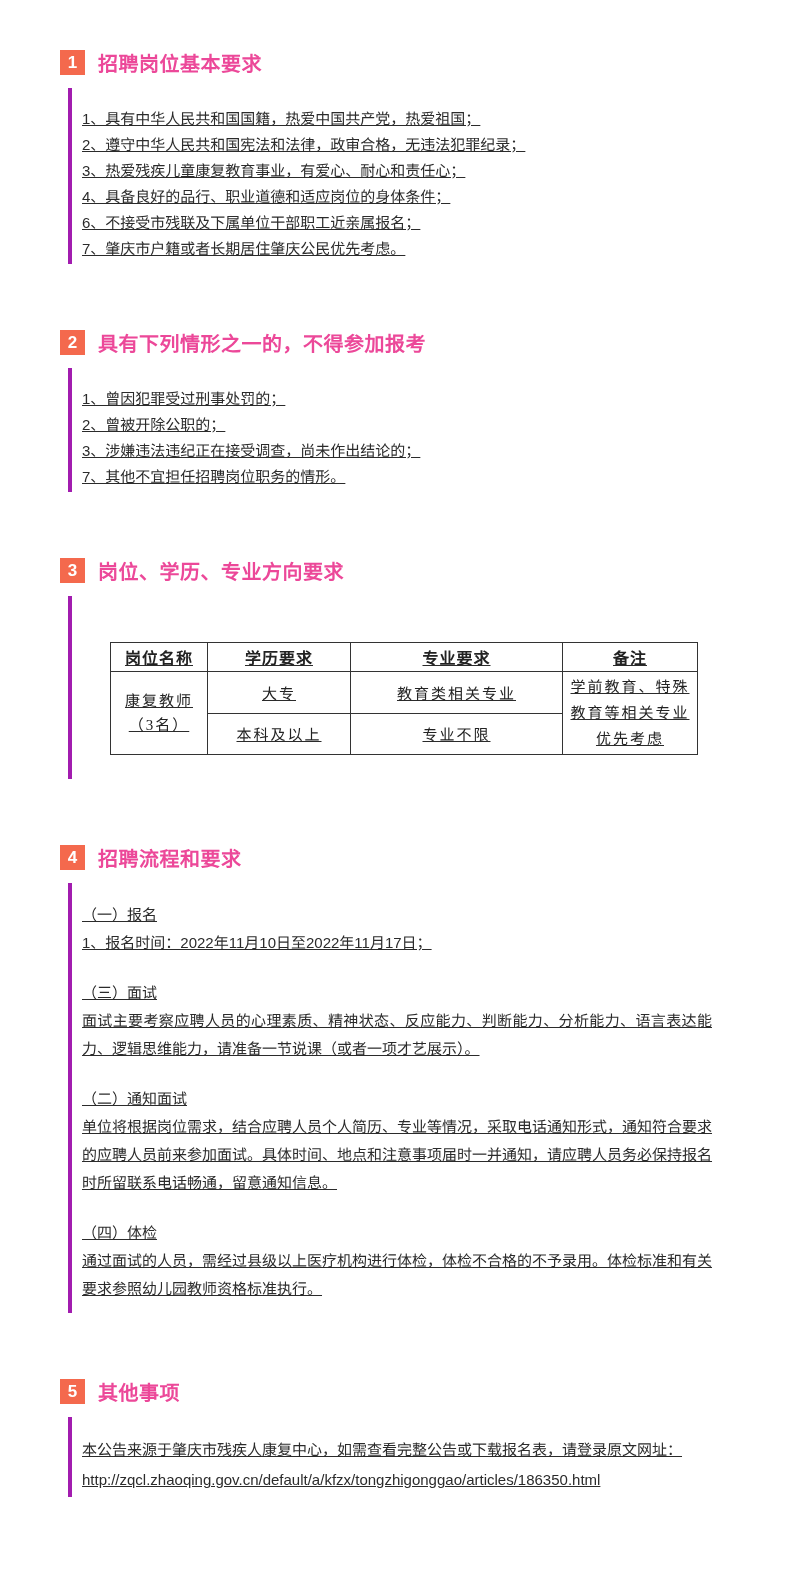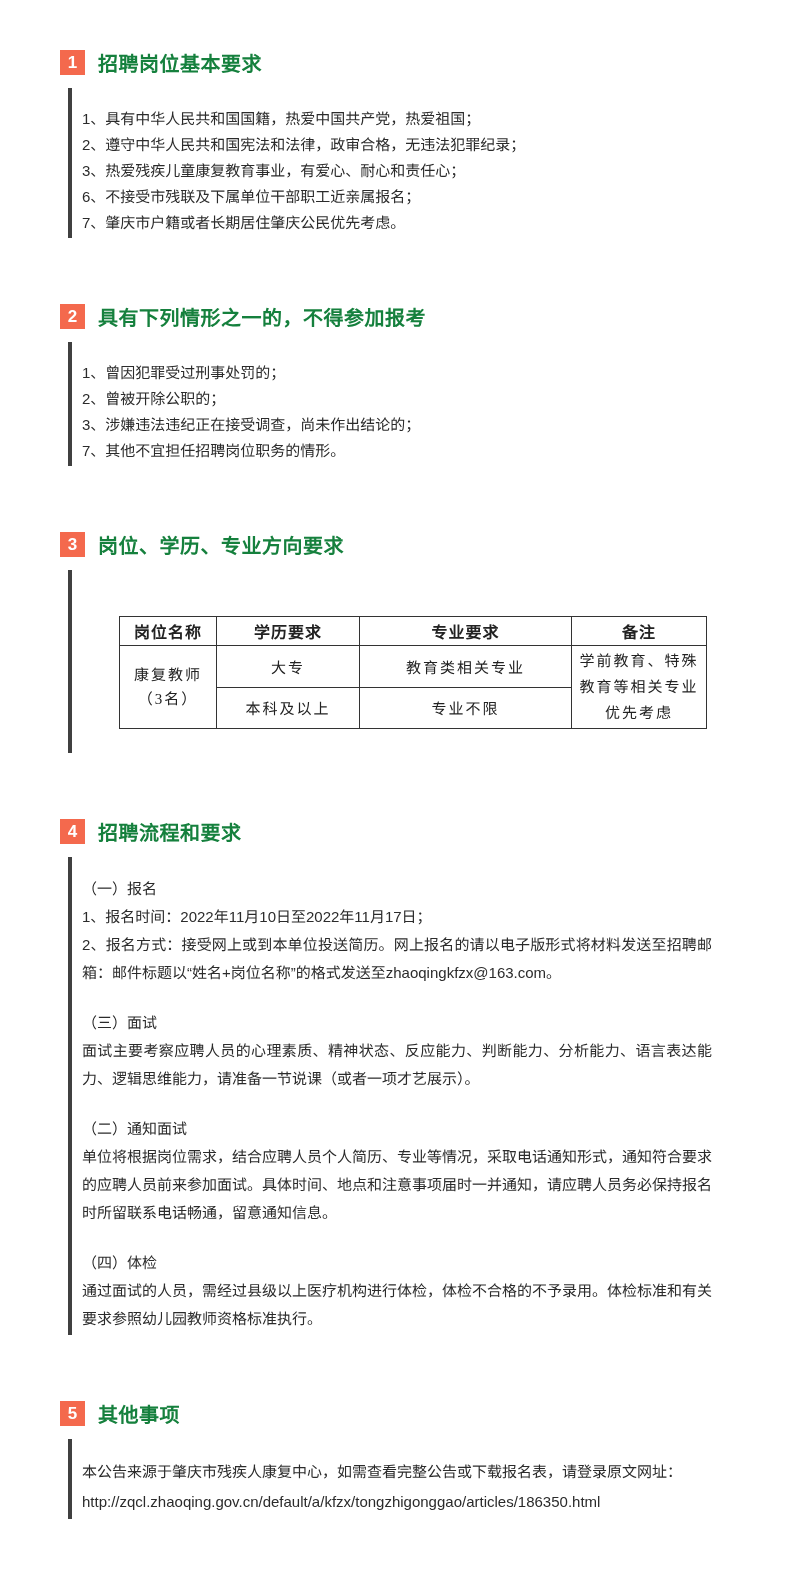--- a/index.html
+++ b/index.html
@@ -18,38 +18,39 @@
     flex: 0 0 25px;
     width: 25px; height: 25px;
     background: #f4694d;
     color: #ffffff;
     font-size: 17px; font-weight: bold;
     display: flex; align-items: center; justify-content: center;
   }
   .sec-title {
     margin: 0 0 0 13px;
     font-size: 20px; font-weight: bold;
-    color: #15803d;
+    color: #ec4899;
     letter-spacing: 0.5px;
   }
   .sec-body {
     margin-left: 8px;
     margin-top: 11px;
-    border-left: 4px solid #404040;
+    border-left: 4px solid #a21caf;
     padding: 18px 0 2px 10px;
+    text-decoration: underline;
   }
   .item { margin: 0; font-size: 15px; line-height: 26px; text-align: justify; }
   .sub { margin: 0 0 22px 0; }
-  .sub:last-child { margin-bottom: 0; }
+  .sub:last-child { margin-bottom: 8px; }
   .sub p { margin: 0; font-size: 15px; line-height: 28px; text-align: justify; }
   .jobs-table {
     border-collapse: collapse;
     table-layout: fixed;
     width: 587px;
-    margin: 28px 0 22px 37px;
+    margin: 28px 0 22px 28px;
     font-family: "Liberation Serif", "DejaVu Serif", serif;
     color: #222222;
   }
   .jobs-table col.c1 { width: 97px; }
   .jobs-table col.c2 { width: 143px; }
   .jobs-table col.c3 { width: 212px; }
   .jobs-table col.c4 { width: 135px; }
   .jobs-table th, .jobs-table td {
     border: 1px solid #333333;
     text-align: center;
@@ -69,20 +70,21 @@
 
   <div class="sec">
     <div class="sec-header">
       <div class="badge">1</div>
       <h2 class="sec-title">招聘岗位基本要求</h2>
     </div>
     <div class="sec-body">
       <p class="item">1、具有中华人民共和国国籍，热爱中国共产党，热爱祖国；</p>
       <p class="item">2、遵守中华人民共和国宪法和法律，政审合格，无违法犯罪纪录；</p>
       <p class="item">3、热爱残疾儿童康复教育事业，有爱心、耐心和责任心；</p>
+      <p class="item">4、具备良好的品行、职业道德和适应岗位的身体条件；</p>
       <p class="item">6、不接受市残联及下属单位干部职工近亲属报名；</p>
       <p class="item">7、肇庆市户籍或者长期居住肇庆公民优先考虑。</p>
     </div>
   </div>
 
   <div class="sec">
     <div class="sec-header">
       <div class="badge">2</div>
       <h2 class="sec-title">具有下列情形之一的，不得参加报考</h2>
     </div>
@@ -136,21 +138,20 @@
 
   <div class="sec">
     <div class="sec-header">
       <div class="badge">4</div>
       <h2 class="sec-title">招聘流程和要求</h2>
     </div>
     <div class="sec-body">
       <div class="sub">
         <p>（一）报名</p>
         <p>1、报名时间：2022年11月10日至2022年11月17日；</p>
-        <p>2、报名方式：接受网上或到本单位投送简历。网上报名的请以电子版形式将材料发送至招聘邮箱：邮件标题以“姓名+岗位名称”的格式发送至zhaoqingkfzx@163.com。</p>
       </div>
       <div class="sub">
         <p>（三）面试</p>
         <p>面试主要考察应聘人员的心理素质、精神状态、反应能力、判断能力、分析能力、语言表达能力、逻辑思维能力，请准备一节说课（或者一项才艺展示）。</p>
       </div>
       <div class="sub">
         <p>（二）通知面试</p>
         <p>单位将根据岗位需求，结合应聘人员个人简历、专业等情况，采取电话通知形式，通知符合要求的应聘人员前来参加面试。具体时间、地点和注意事项届时一并通知，请应聘人员务必保持报名时所留联系电话畅通，留意通知信息。</p>
       </div>
       <div class="sub">

